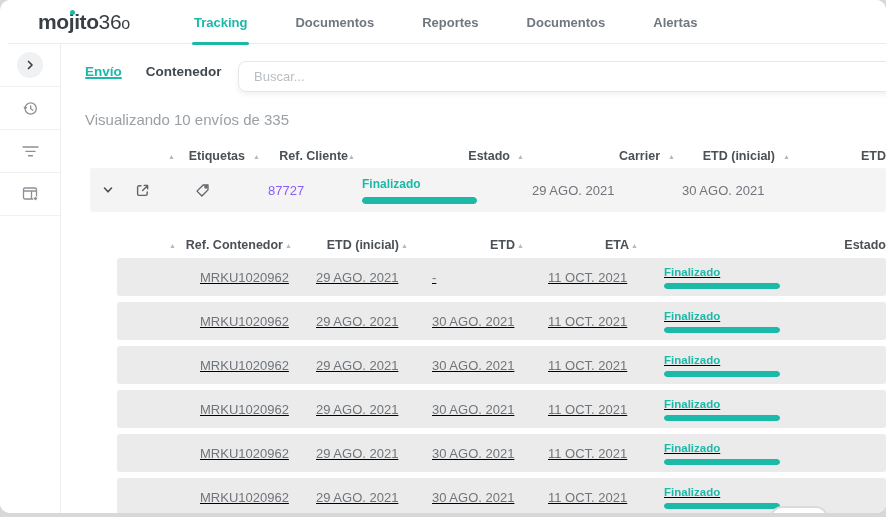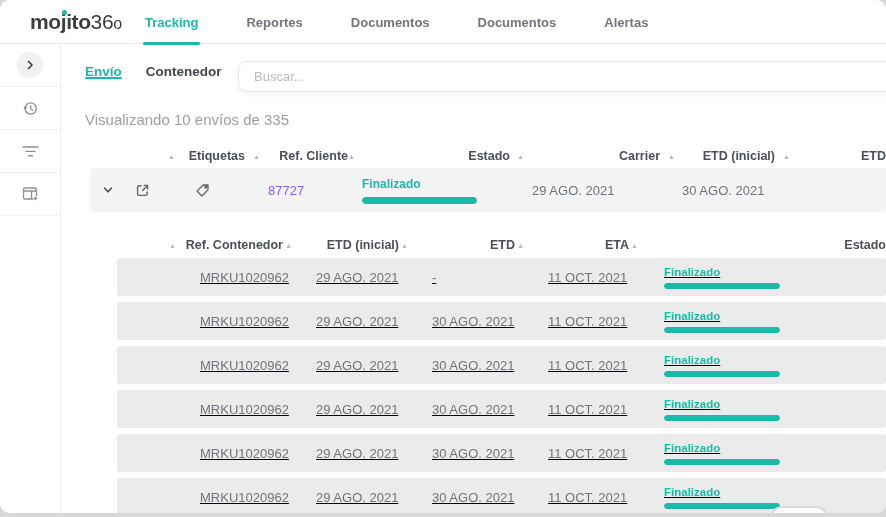--- a/index.html
+++ b/index.html
@@ -11,30 +11,30 @@
     --muted:#9ba0a5;
     --row-bg:#f4f4f4;
     --subrow-bg:#ebebeb;
     --line:#ececec;
   }
   *{box-sizing:border-box;margin:0;padding:0;font-family:"Liberation Sans",sans-serif;}
   body{background:#d8d8d8;width:886px;height:517px;overflow:hidden;}
   .app{position:relative;width:886px;height:513px;background:#fff;border-radius:10px;overflow:hidden;}
 
   
-  .header{position:absolute;top:0;left:0;right:0;height:44px;background:#fff;border-bottom:1px solid var(--line);display:flex;align-items:center;z-index:6;}
+  .header{position:absolute;top:0;left:8px;right:0;height:44px;background:#fff;border-bottom:1px solid var(--line);display:flex;align-items:center;z-index:6;}
   .logo{margin-left:30px;font-size:21px;color:var(--dark);letter-spacing:-0.4px;white-space:nowrap;}
   .logo .bold{font-weight:700;}
   .logo .logo-j{font-weight:700;position:relative;}
   .logo .logo-j::before{content:'';position:absolute;top:0;left:1px;width:5px;height:5px;border-radius:50%;background:var(--accent);}
   .logo .num{font-weight:400;}
   .logo .small-o{font-weight:400;font-size:16px;}
   .nav{position:absolute;left:145px;top:0;height:44px;display:flex;gap:48px;}
   .nav-tab{position:relative;height:44px;display:flex;align-items:center;font-size:13px;font-weight:700;color:var(--nav-gray);cursor:pointer;}
-  .nav-tab.active{color:var(--accent);}
+  .nav-tab.active{color:var(--accent);margin-left:41px;}
   .nav-tab.active::after{content:'';position:absolute;left:-2px;right:-2px;bottom:-1px;height:3px;border-radius:3px;background:var(--accent);}
 
   
   .sidebar{position:absolute;top:44px;left:0;bottom:0;width:61px;background:#fff;border-right:1px solid #ededed;z-index:5;}
   .sb-item{height:43px;display:flex;align-items:center;justify-content:center;border-bottom:1px solid #f1f1f1;cursor:pointer;}
   .sb-circle{width:26px;height:26px;border-radius:50%;background:#f0f1f2;display:flex;align-items:center;justify-content:center;}
 
   
   .main{position:absolute;top:44px;left:61px;right:0;bottom:0;background:#fff;}
   .view-tabs{position:absolute;top:20px;left:24px;display:flex;gap:24px;}
@@ -85,24 +85,24 @@
   <header class="header">
     <div class="logo">
       <span class="bold">mo</span><span class="logo-j">j</span><span class="bold">ito</span><span class="num">36</span><span class="small-o">o</span>
     </div>
     <nav class="nav">
 
     <div class="nav-tab active">
           <span>Tracking</span>
         </div>
         <div class="nav-tab">
+          <span>Documentos</span>
+        </div>
+        <div class="nav-tab">
           <span>Reportes</span>
-        </div>
-        <div class="nav-tab">
-          <span>Documentos</span>
         </div>
         <div class="nav-tab">
           <span>Documentos</span>
         </div>
         <div class="nav-tab">
           <span>Alertas</span>
         </div>
       </nav>
   </header>
 

